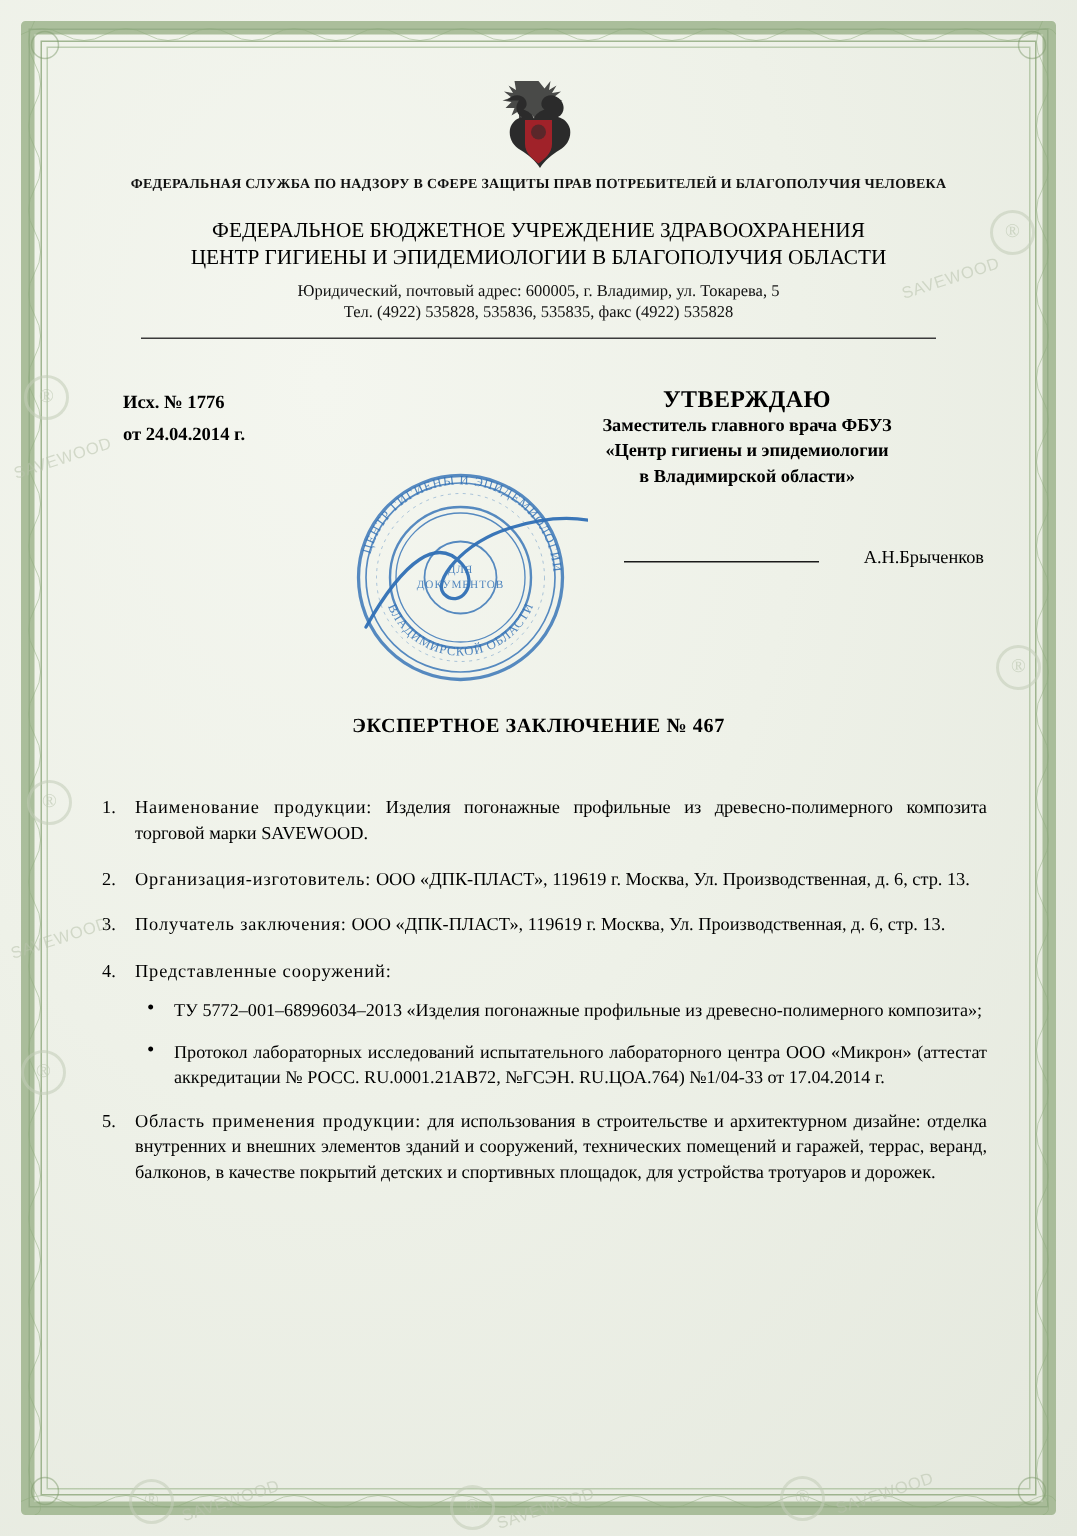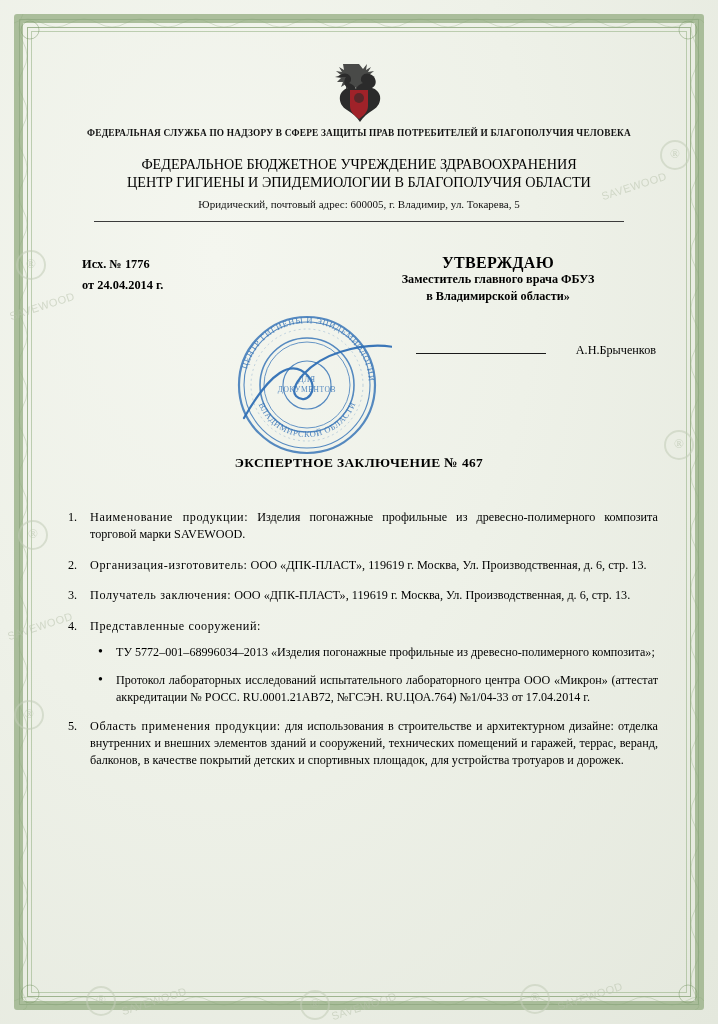--- a/index.html
+++ b/index.html
@@ -86,21 +86,21 @@
     font-size: 13px;
     line-height: 24px;
     text-align: center;
     font-family: "Liberation Serif", serif;
   }
 
   
   .content {
     position: absolute;
     left: 60px;
-    top: 56px;
+    top: 46px;
     width: 598px;
     height: 930px;
   }
 
   .emblem {
     width: 100%;
     text-align: center;
     margin-top: 4px;
     height: 62px;
   }
@@ -297,32 +297,34 @@
 
     <div class="agency-line">ФЕДЕРАЛЬНАЯ СЛУЖБА ПО НАДЗОРУ В СФЕРЕ ЗАЩИТЫ ПРАВ ПОТРЕБИТЕЛЕЙ И БЛАГОПОЛУЧИЯ ЧЕЛОВЕКА</div>
 
     <div class="org-title">
       <div>ФЕДЕРАЛЬНОЕ БЮДЖЕТНОЕ УЧРЕЖДЕНИЕ ЗДРАВООХРАНЕНИЯ</div>
       <div>ЦЕНТР ГИГИЕНЫ И ЭПИДЕМИОЛОГИИ В БЛАГОПОЛУЧИЯ ОБЛАСТИ</div>
     </div>
 
     <div class="org-sub">
       <div>Юридический, почтовый адрес: 600005, г. Владимир, ул. Токарева, 5</div>
+      <div>Тел. (4922) 535828, 535836, 535835, факс (4922) 535828</div>
     </div>
 
     <div class="rule"></div>
 
     <div class="head-row">
       <div class="outgoing">
         <div>Исх. № 1776</div>
         <div>от 24.04.2014 г.</div>
       </div>
       <div class="approve">
         <div class="approve-word">УТВЕРЖДАЮ</div>
         <div>Заместитель главного врача ФБУЗ</div>
+        <div>«Центр гигиены и эпидемиологии</div>
         <div>в Владимирской области»</div>
       </div>
     </div>
 
     <div class="sign-row">
       <div class="sign-line"></div>
       <div class="sign-name">А.Н.Брыченков</div>
     </div>
 
     <div class="doc-title">ЭКСПЕРТНОЕ ЗАКЛЮЧЕНИЕ № 467</div>

